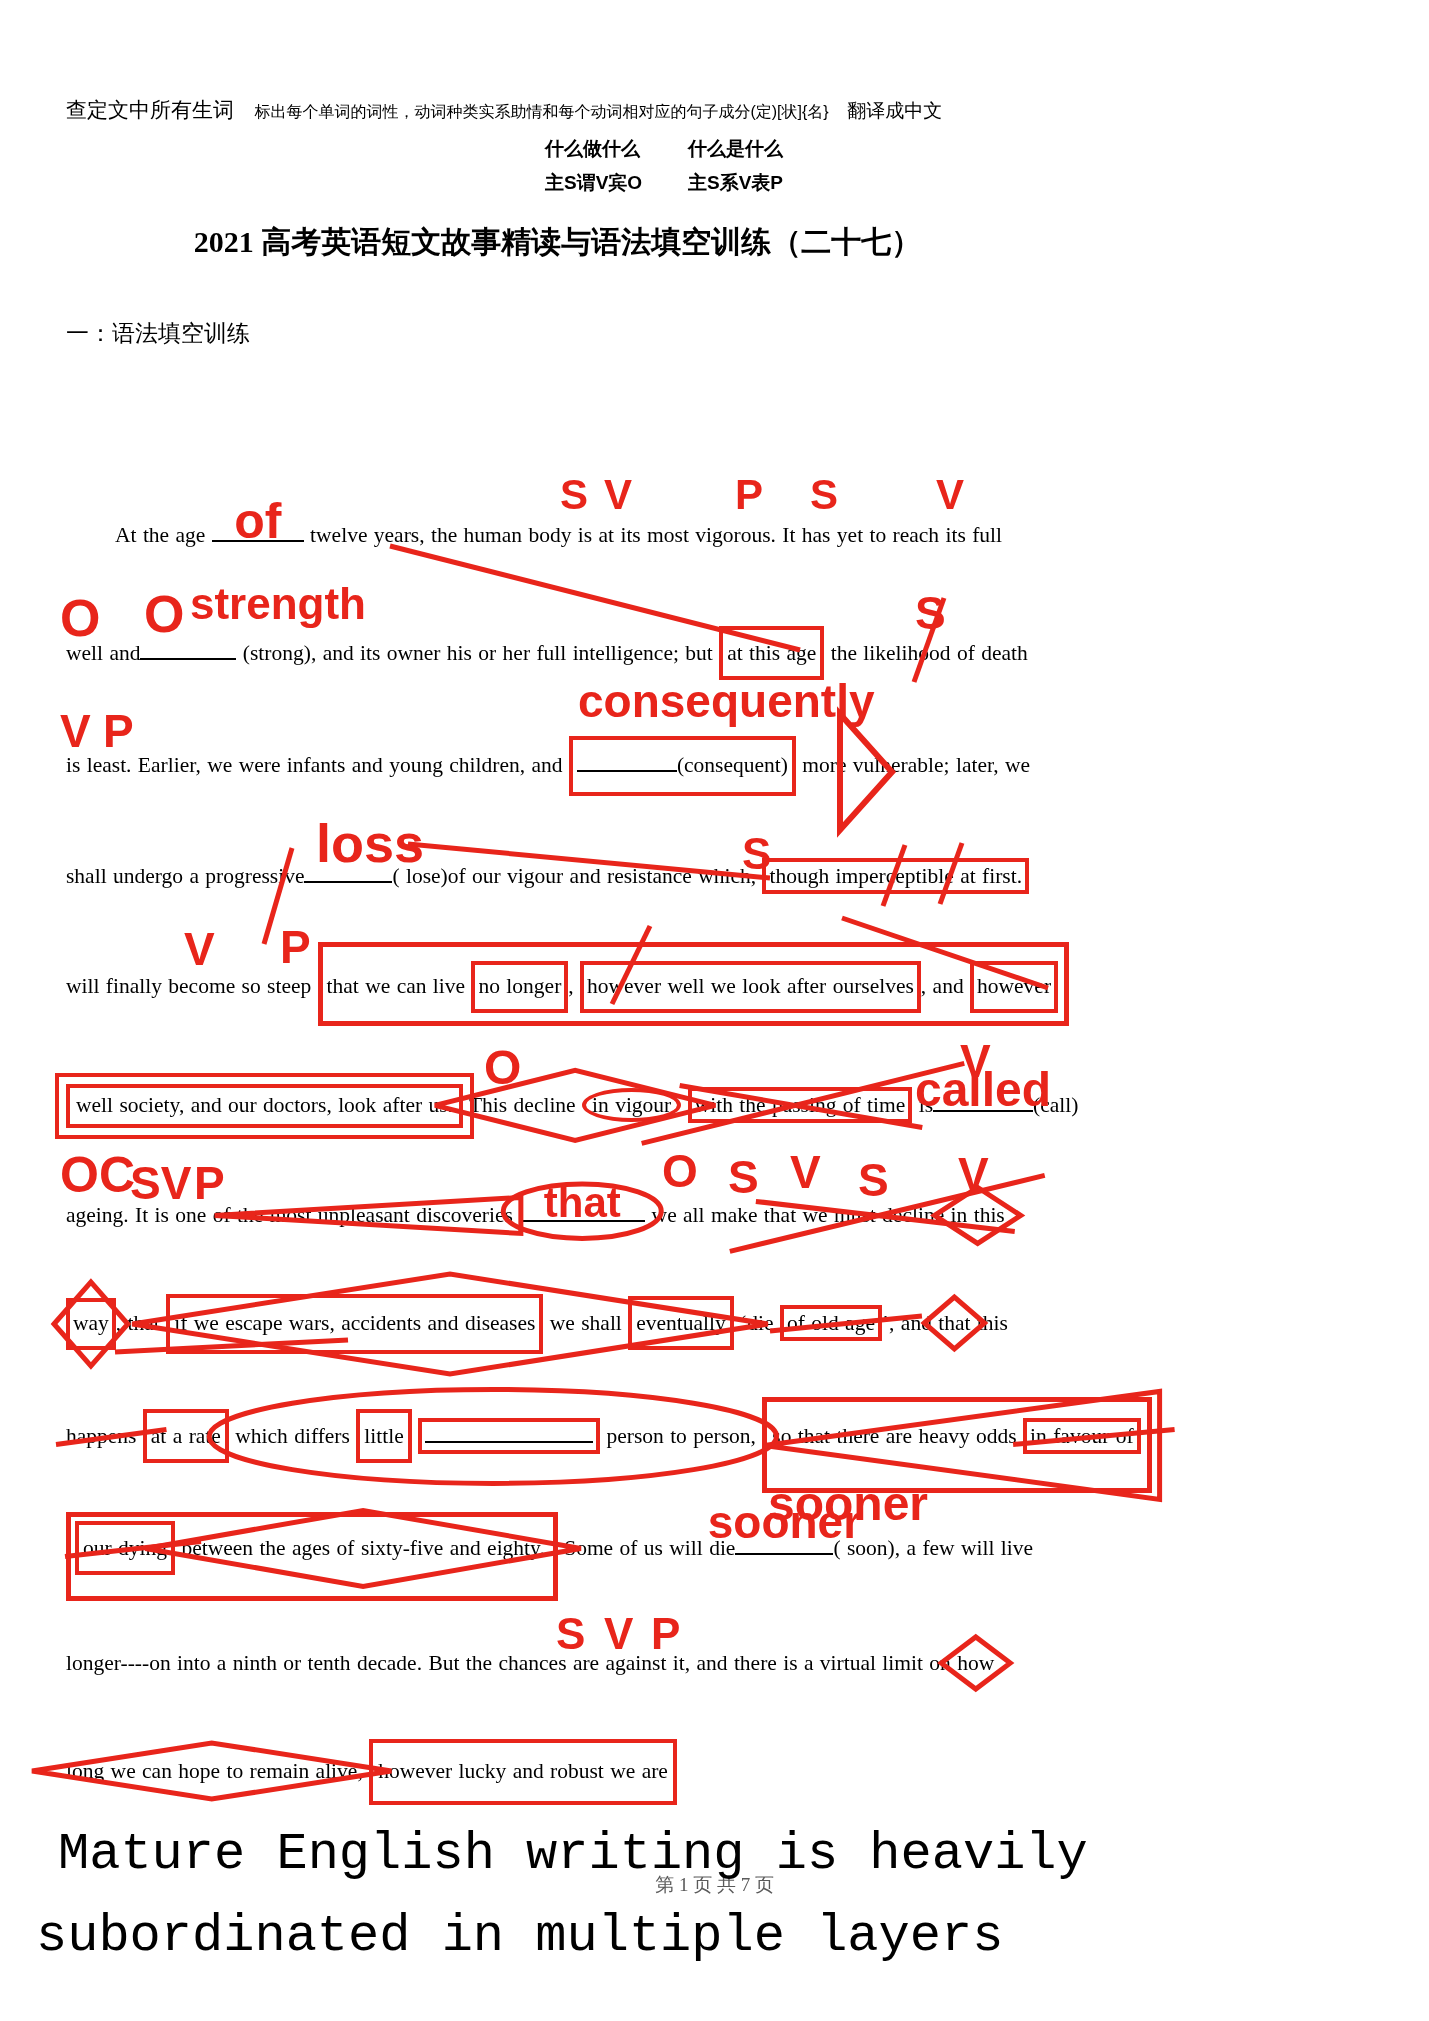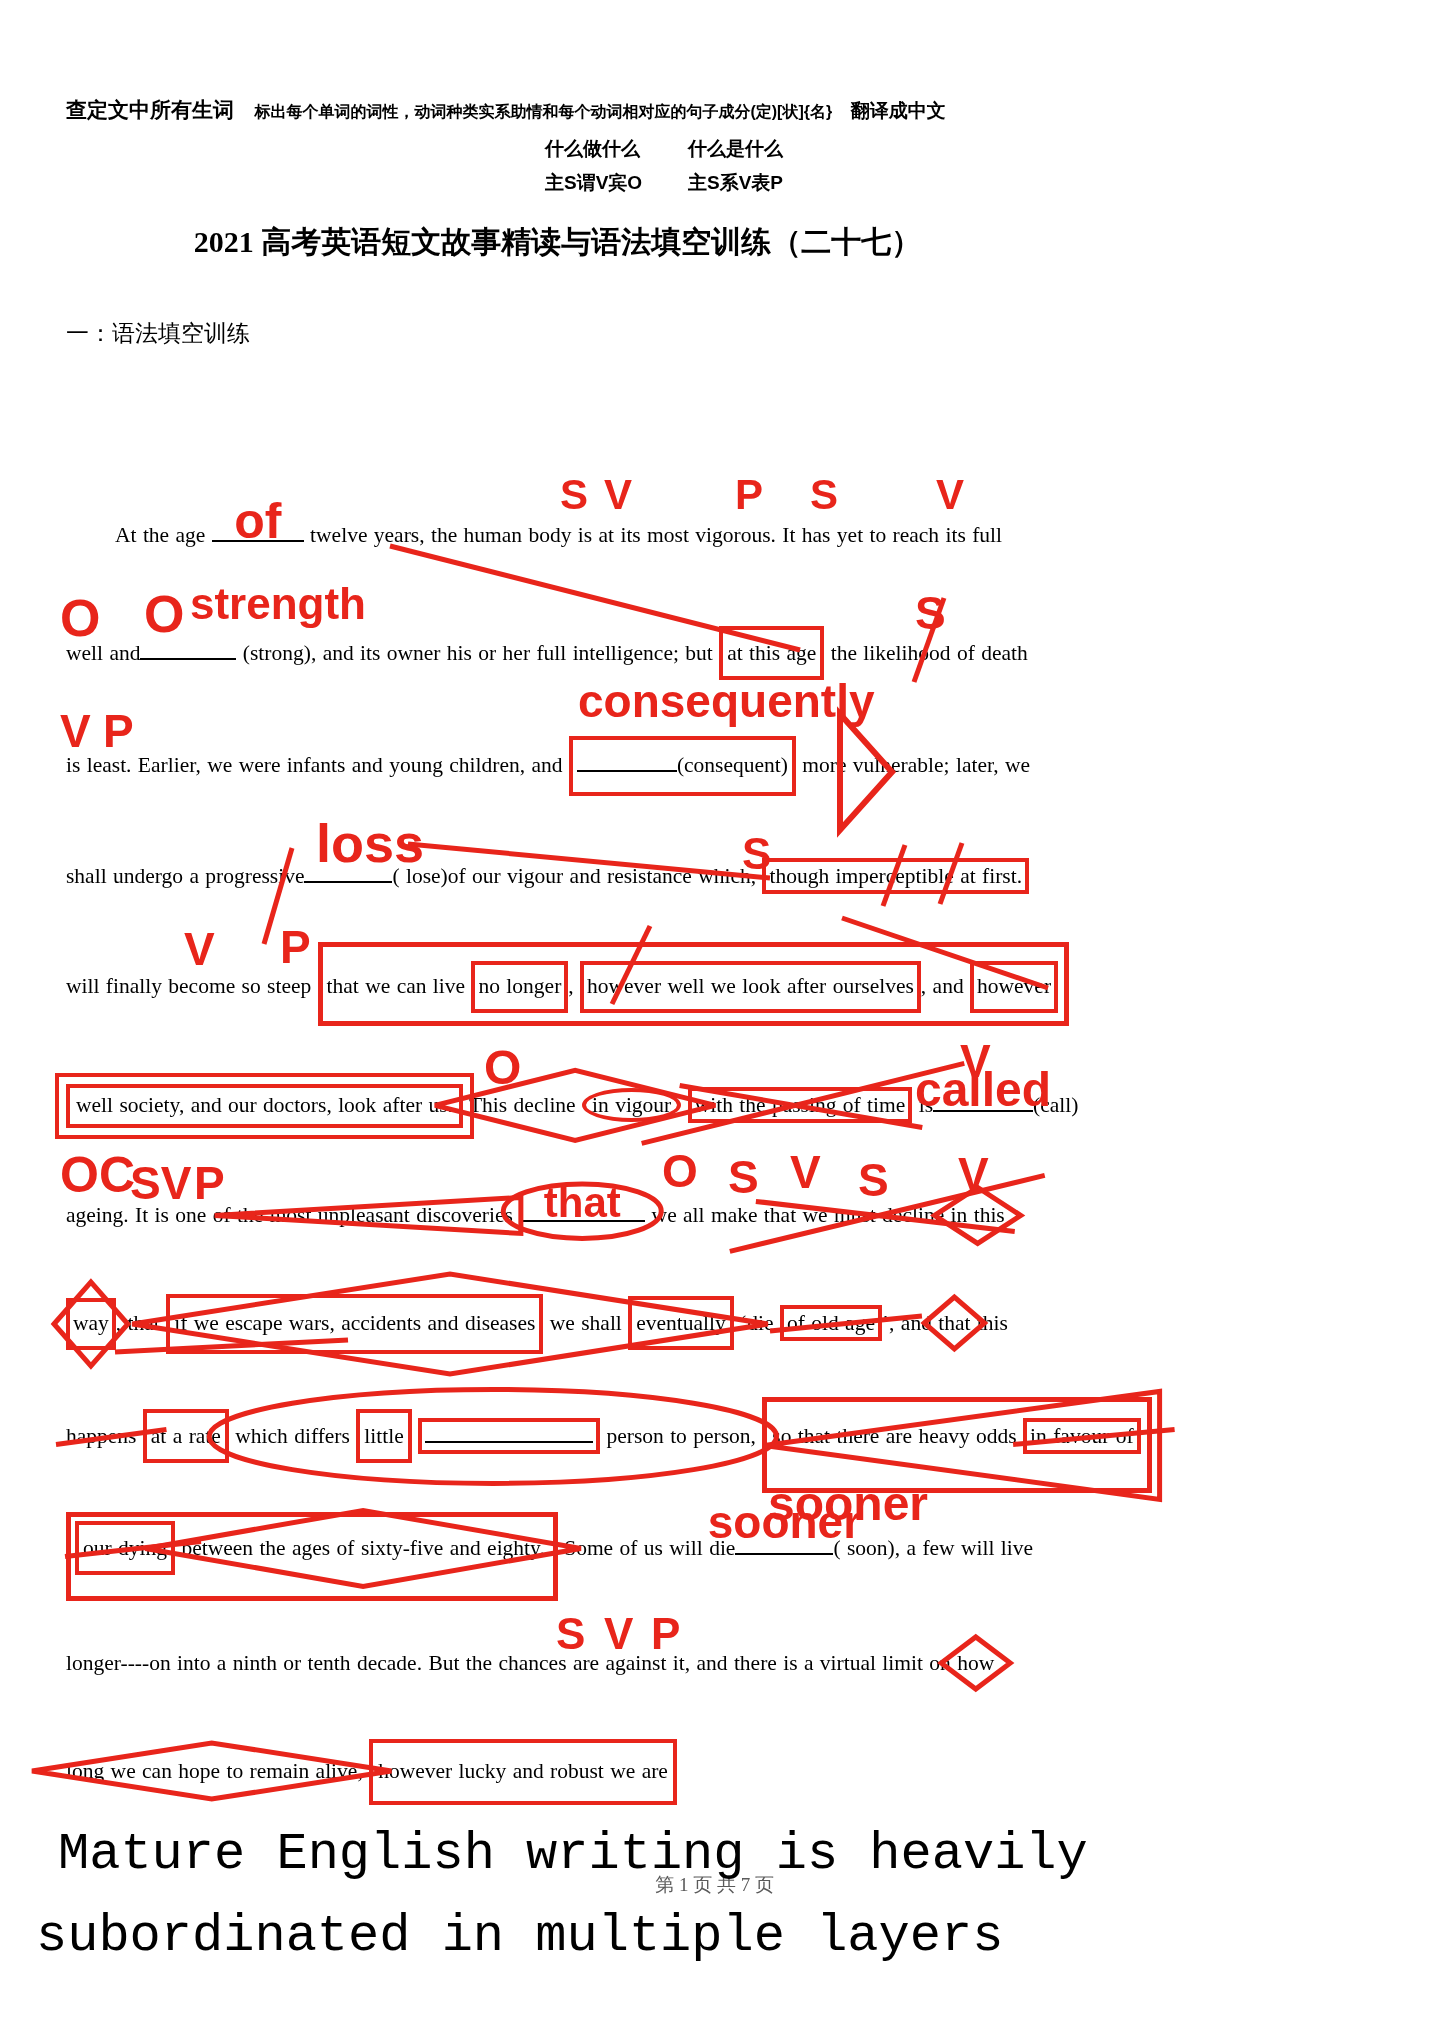--- a/index.html
+++ b/index.html
@@ -1,20 +1,20 @@
 <!DOCTYPE html>
 <html><head>
 <meta charset="utf-8">
 <style>
   :root{ --red:#e8251b; }
   html,body{margin:0;padding:0;background:#ffffff;}
   #page{position:relative;width:1429px;height:2021px;background:#fff;overflow:hidden;
         font-family:"Liberation Serif",serif;color:#000;}
   .abs{position:absolute;}
-  .hnote{top:96px;left:66px;font-weight:bold;white-space:nowrap;font-family:"Liberation Sans",sans-serif;}
+  .hnote{top:96px;left:66px;font-weight:normal;white-space:nowrap;font-family:"Liberation Sans",sans-serif;}
   .hnote .main{font-size:21px;}
   .hnote .detail{font-size:16px;margin-left:16px;}
   .hnote .trans{font-size:19px;margin-left:14px;}
   .hrow{font-weight:bold;font-size:19px;font-family:"Liberation Sans",sans-serif;white-space:nowrap;}
   .doc-title{top:222px;left:0;width:1115px;text-align:center;font-size:30px;font-weight:bold;}
   .section-h{top:318px;left:66px;font-size:23px;}
   .passage-title{top:420px;left:0;width:1115px;text-align:center;font-size:22px;}
   .passage-title .en{font-weight:bold;}
   .passage-title .zh{margin-left:10px;font-size:21px;}
   .pline{position:absolute;white-space:nowrap;font-size:21.5px;line-height:27px;word-spacing:1px;z-index:2;}

